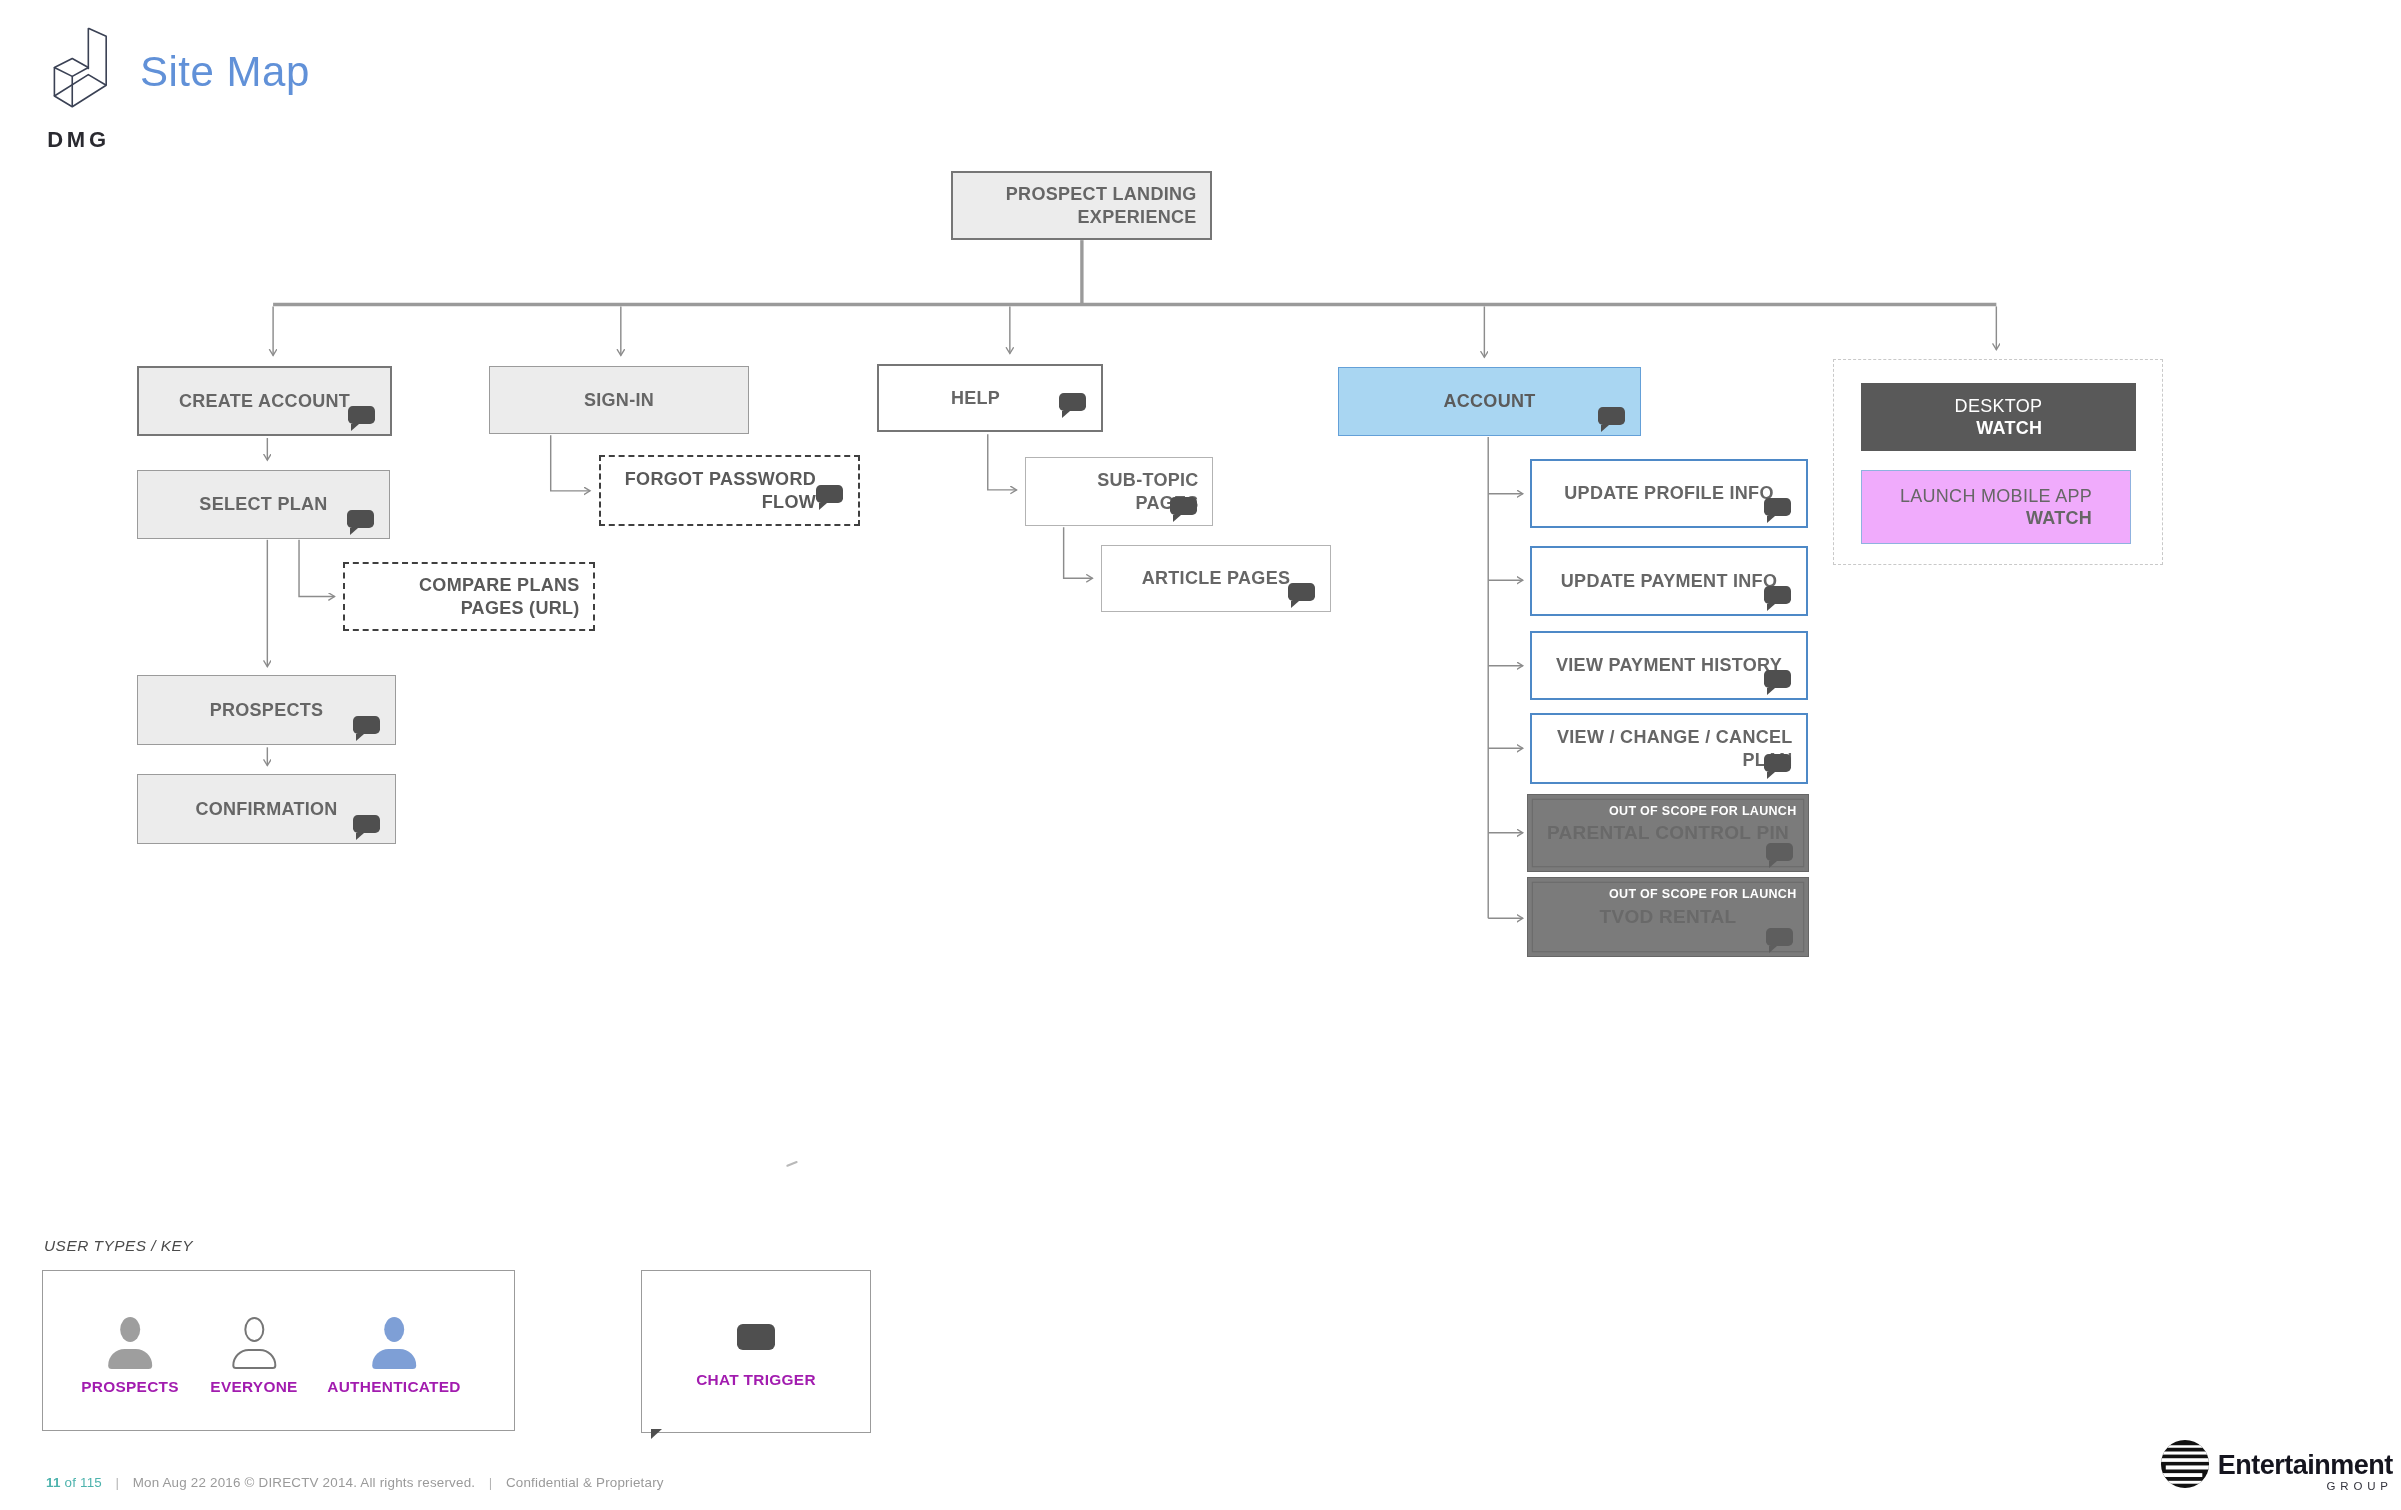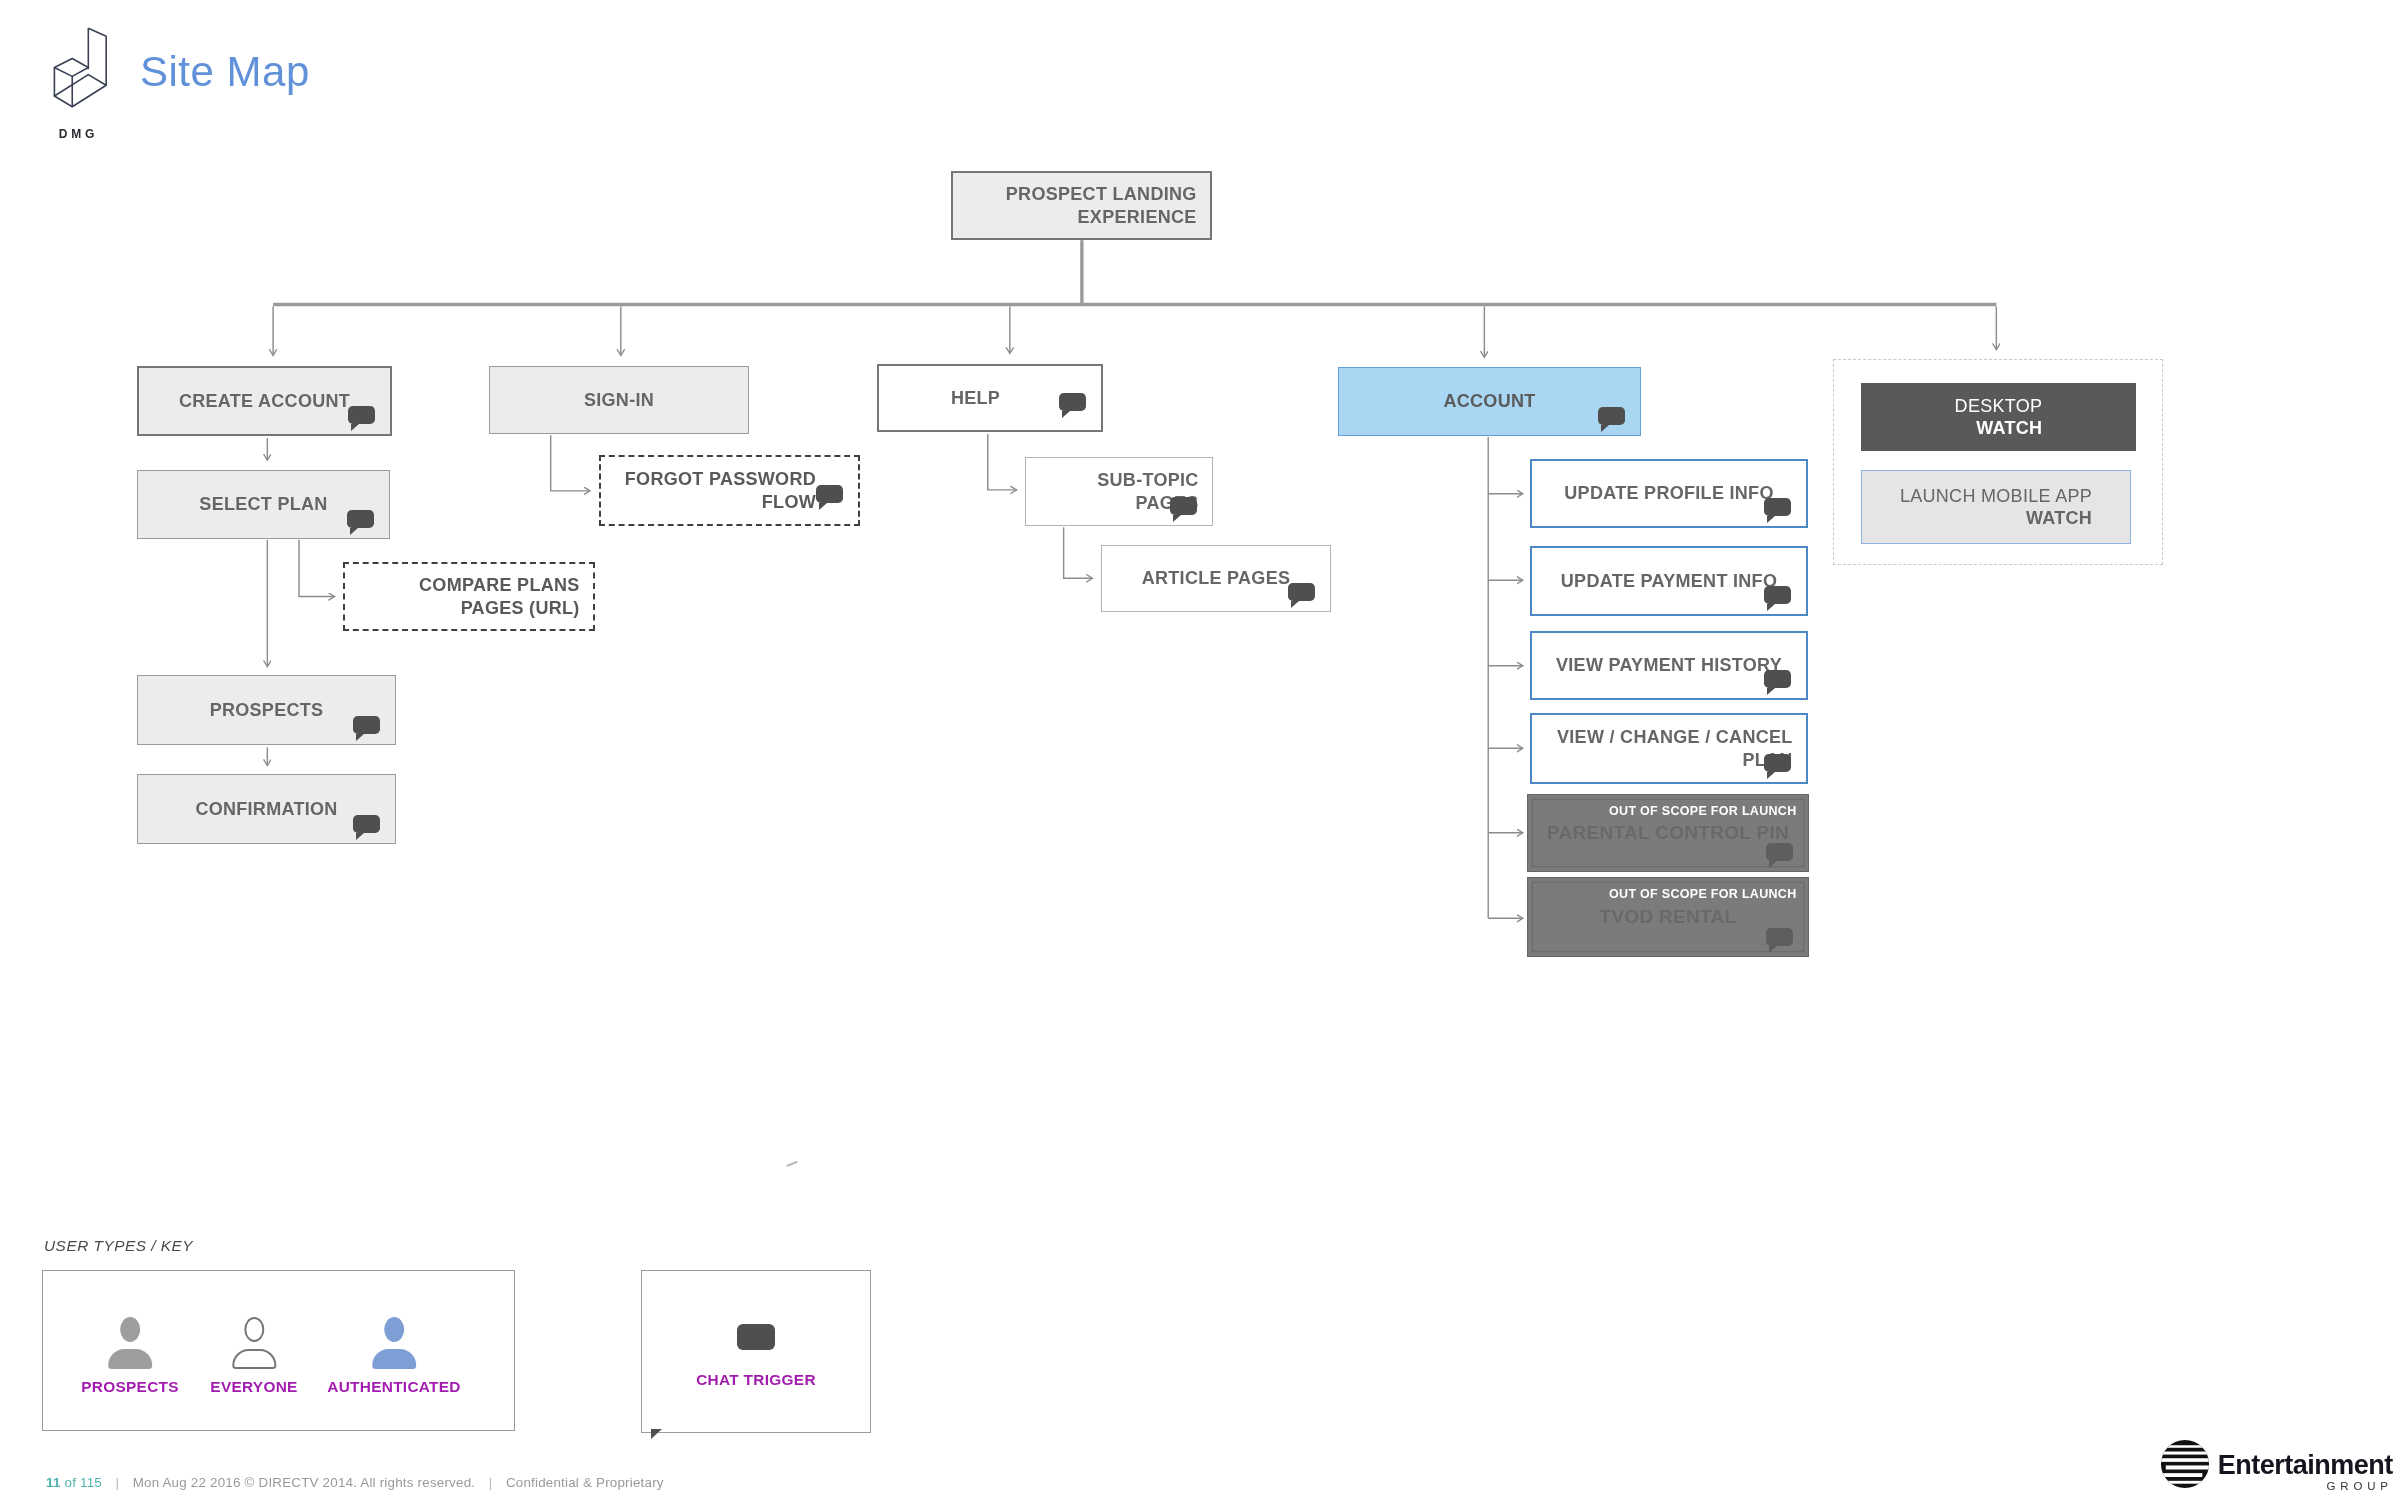--- a/index.html
+++ b/index.html
@@ -1,39 +1,39 @@
 <!DOCTYPE html>
 <html><head>
 <meta charset="utf-8">
 <style>
   html,body{margin:0;padding:0;background:#fff;}
   .canvas{position:relative;width:2402px;height:1510px;background:#ffffff;overflow:hidden;
           font-family:"Liberation Sans",sans-serif;color:#666;}
   
   .logo-wrap{position:absolute;left:37px;top:21px;width:83px;text-align:center;}
-  .logo-text{margin-top:1.9px;font-size:12px;font-weight:bold;letter-spacing:3.8px;color:#2a2a30;}
+  .logo-text{margin-top:1.9px;font-size:22px;font-weight:bold;letter-spacing:3.8px;color:#2a2a30;}
   .page-title{position:absolute;left:140px;top:48px;font-size:42px;color:#6191d8;letter-spacing:0.5px;}
   
   svg.wires{position:absolute;left:0;top:0;z-index:0;}
   
   .box{position:absolute;z-index:1;display:flex;align-items:center;justify-content:center;
        text-align:right;font-weight:bold;font-size:18px;color:#666;letter-spacing:0.3px;
        line-height:1.25;padding:0 13.4px;box-sizing:border-box;}
   .fill-gray{background:#ececec;}
   .b-thick{border:2.9px solid #767676;}
   .b-thin{border:1px solid #9b9b9b;}
   .b-light{border:1px solid #b3b3b3;background:#fff;}
   .b-dashed{border:2.9px dashed #3f3f3f;background:#fff;color:#595959;}
   .b-blue{border:2.9px solid #4e89c7;background:#fff;}
   .account-fill{background:#a9d6f2;border:1.9px solid #64a0d8;color:#5b5b5b;}
   .dark-box{background:#7b7b7b;border:1.9px solid #666;box-shadow:inset 0 0 0 3.8px #7b7b7b, inset 0 0 0 4.8px #6a6a6a;}
   .dark-box .oos{position:absolute;top:8.6px;right:11.5px;font-size:12.5px;color:#fff;letter-spacing:0.3px;}
   .dark-box .dark-label{color:#696969;font-size:19px;}
   .darkfill{background:#595959;color:#fff;border:none;}
-  .launch-border{border:1.9px solid #8fb2df;background:#e5e5e5;}
+  .launch-border{border:1.9px solid #8fb2df;background:#f0abfc;}
   .dashed-container{position:absolute;z-index:0;border:1.9px dashed #c9c9c9;background:#fff;box-sizing:border-box;}
   .two-line span{display:block;}
   .w-normal{font-weight:normal;}
   
   .bubble{--bc:#4f4f4f;position:absolute;right:15.4px;bottom:9.6px;width:27px;height:18px;
           background:var(--bc);border-radius:4.8px;}
   .bubble::after{content:"";position:absolute;left:3.8px;bottom:-6.7px;width:0;height:0;
           border-top:7.7px solid var(--bc);border-right:8.6px solid transparent;}
   .dark-box .bubble{--bc:#5e5e5e;}
   .bubble.big{position:static;width:38px;height:26px;border-radius:5.8px;margin:0 auto;}

